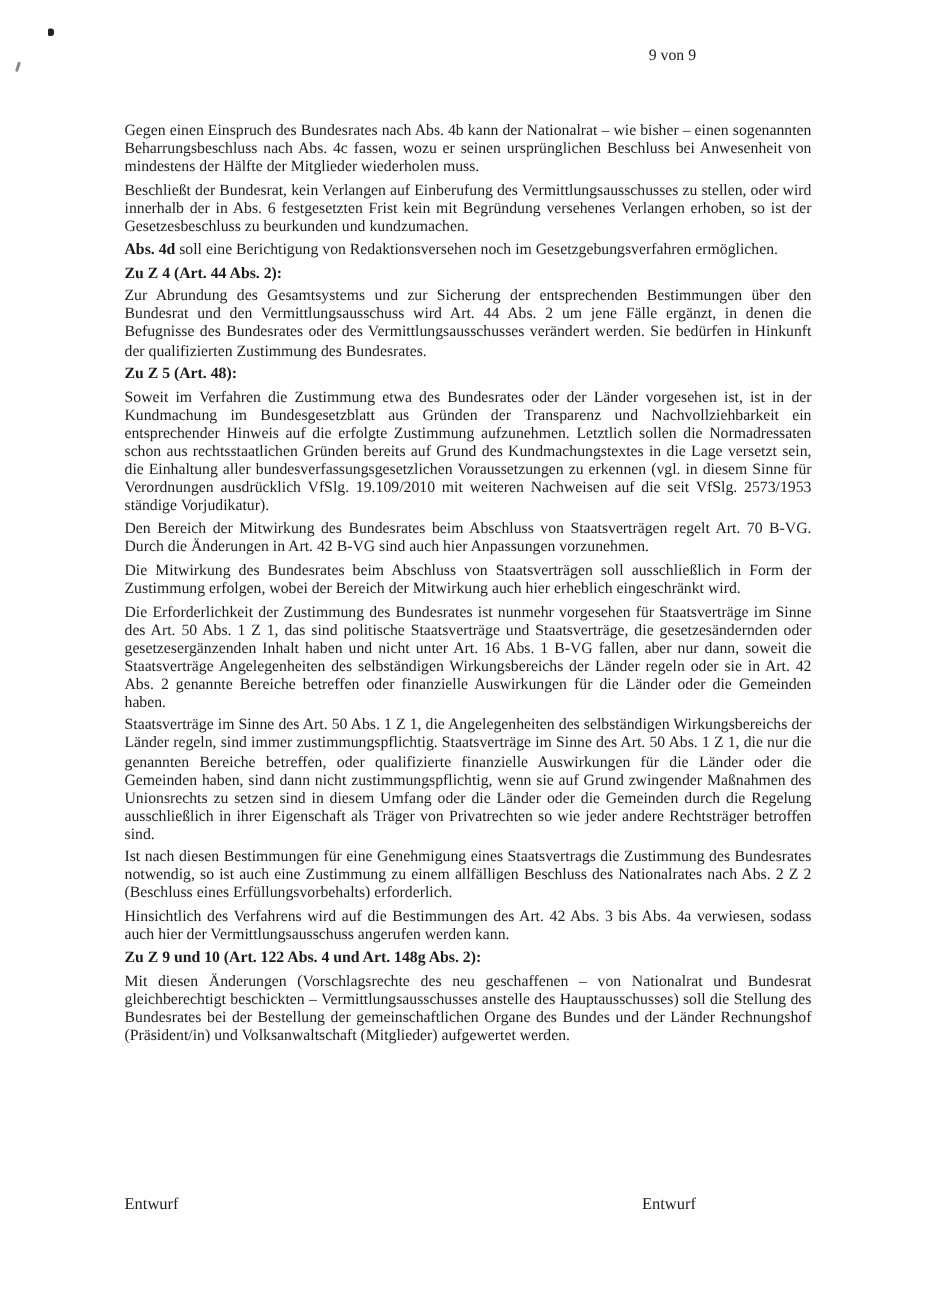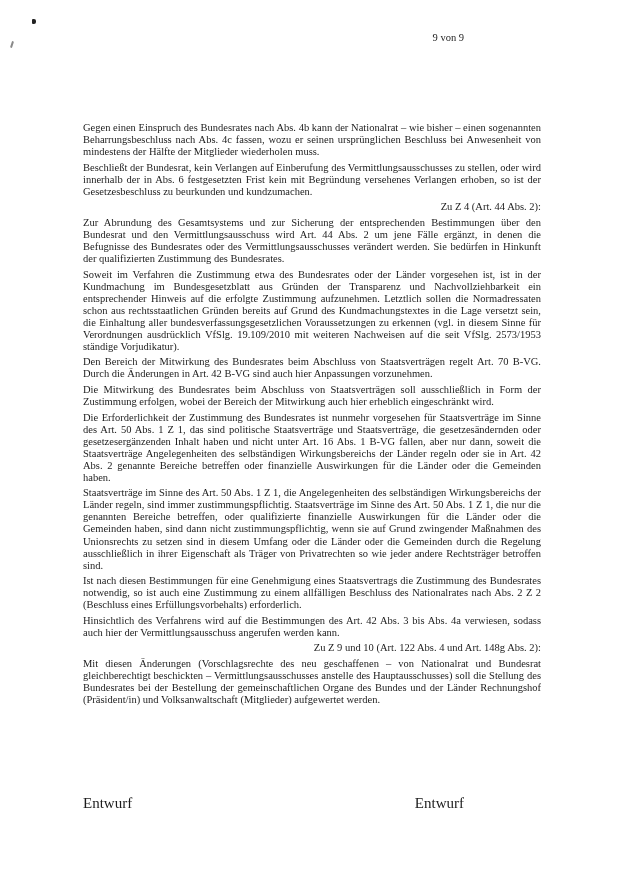--- a/index.html
+++ b/index.html
@@ -21,43 +21,42 @@
     top: 32px;
     right: 92px;
     font-size: 10.5px;
     line-height: 12px;
   }
   .doc-body {
     position: absolute;
     left: 83px;
     top: 82px;
     width: 458px;
-    margin-top: 40px;
   }
   .para {
     margin: 0 0 3.5px 0;
     font-size: 10.5px;
     line-height: 12.05px;
     text-align: justify;
     text-justify: inter-word;
   }
   .heading {
     margin: 2.5px 0 3.5px 0;
     font-size: 10.5px;
     line-height: 12.05px;
-    font-weight: normal;
-    text-align: right;
+    font-weight: bold;
+    text-align: left;
   }
   .para strong { font-weight: bold; }
   .footer {
     position: absolute;
     left: 83px;
     right: 92px;
     top: 797px;
-    font-size: 15px;
+    font-size: 11px;
     line-height: 12px;
     display: flex;
     justify-content: space-between;
     align-items: baseline;
   }
   .footer .center { text-align: center; flex: 1; }
   .footer .left  { text-align: left; min-width: 60px; }
   .footer .right { text-align: right; min-width: 60px; }
   .speck {
     position: absolute;
@@ -83,22 +82,24 @@
 
   <span class="speck speck-1"></span>
   <span class="speck speck-2"></span>
 
   <div class="page-number">9 von 9</div>
 
   <div class="doc-body">
 
   <p class="para">Gegen einen Einspruch des Bundesrates nach Abs. 4b kann der Nationalrat – wie bisher – einen sogenannten Beharrungsbeschluss nach Abs. 4c fassen, wozu er seinen ursprünglichen Beschluss bei Anwesenheit von mindestens der Hälfte der Mitglieder wiederholen muss.</p>
       <p class="para">Beschließt der Bundesrat, kein Verlangen auf Einberufung des Vermittlungsausschusses zu stellen, oder wird innerhalb der in Abs. 6 festgesetzten Frist kein mit Begründung versehenes Verlangen erhoben, so ist der Gesetzesbeschluss zu beurkunden und kundzumachen.</p>
+      <p class="para"><strong>Abs. 4d</strong> soll eine Berichtigung von Redaktionsversehen noch im Gesetzgebungsverfahren ermöglichen.</p>
       <p class="heading">Zu Z 4 (Art. 44 Abs. 2):</p>
       <p class="para">Zur Abrundung des Gesamtsystems und zur Sicherung der entsprechenden Bestimmungen über den Bundesrat und den Vermittlungsausschuss wird Art. 44 Abs. 2 um jene Fälle ergänzt, in denen die Befugnisse des Bundesrates oder des Vermittlungsausschusses verändert werden. Sie bedürfen in Hinkunft der qualifizierten Zustimmung des Bundesrates.</p>
+      <p class="heading">Zu Z 5 (Art. 48):</p>
       <p class="para">Soweit im Verfahren die Zustimmung etwa des Bundesrates oder der Länder vorgesehen ist, ist in der Kundmachung im Bundesgesetzblatt aus Gründen der Transparenz und Nachvollziehbarkeit ein entsprechender Hinweis auf die erfolgte Zustimmung aufzunehmen. Letztlich sollen die Normadressaten schon aus rechtsstaatlichen Gründen bereits auf Grund des Kundmachungstextes in die Lage versetzt sein, die Einhaltung aller bundesverfassungsgesetzlichen Voraussetzungen zu erkennen (vgl. in diesem Sinne für Verordnungen ausdrücklich VfSlg. 19.109/2010 mit weiteren Nachweisen auf die seit VfSlg. 2573/1953 ständige Vorjudikatur).</p>
       <p class="para">Den Bereich der Mitwirkung des Bundesrates beim Abschluss von Staatsverträgen regelt Art. 70 B-VG. Durch die Änderungen in Art. 42 B-VG sind auch hier Anpassungen vorzunehmen.</p>
       <p class="para">Die Mitwirkung des Bundesrates beim Abschluss von Staatsverträgen soll ausschließlich in Form der Zustimmung erfolgen, wobei der Bereich der Mitwirkung auch hier erheblich eingeschränkt wird.</p>
       <p class="para">Die Erforderlichkeit der Zustimmung des Bundesrates ist nunmehr vorgesehen für Staatsverträge im Sinne des Art. 50 Abs. 1 Z 1, das sind politische Staatsverträge und Staatsverträge, die gesetzesändernden oder gesetzesergänzenden Inhalt haben und nicht unter Art. 16 Abs. 1 B-VG fallen, aber nur dann, soweit die Staatsverträge Angelegenheiten des selbständigen Wirkungsbereichs der Länder regeln oder sie in Art. 42 Abs. 2 genannte Bereiche betreffen oder finanzielle Auswirkungen für die Länder oder die Gemeinden haben.</p>
       <p class="para">Staatsverträge im Sinne des Art. 50 Abs. 1 Z 1, die Angelegenheiten des selbständigen Wirkungsbereichs der Länder regeln, sind immer zustimmungspflichtig. Staatsverträge im Sinne des Art. 50 Abs. 1 Z 1, die nur die genannten Bereiche betreffen, oder qualifizierte finanzielle Auswirkungen für die Länder oder die Gemeinden haben, sind dann nicht zustimmungspflichtig, wenn sie auf Grund zwingender Maßnahmen des Unionsrechts zu setzen sind in diesem Umfang oder die Länder oder die Gemeinden durch die Regelung ausschließlich in ihrer Eigenschaft als Träger von Privatrechten so wie jeder andere Rechtsträger betroffen sind.</p>
       <p class="para">Ist nach diesen Bestimmungen für eine Genehmigung eines Staatsvertrags die Zustimmung des Bundesrates notwendig, so ist auch eine Zustimmung zu einem allfälligen Beschluss des Nationalrates nach Abs. 2 Z 2 (Beschluss eines Erfüllungsvorbehalts) erforderlich.</p>
       <p class="para">Hinsichtlich des Verfahrens wird auf die Bestimmungen des Art. 42 Abs. 3 bis Abs. 4a verwiesen, sodass auch hier der Vermittlungsausschuss angerufen werden kann.</p>
       <p class="heading">Zu Z 9 und 10 (Art. 122 Abs. 4 und Art. 148g Abs. 2):</p>
       <p class="para">Mit diesen Änderungen (Vorschlagsrechte des neu geschaffenen – von Nationalrat und Bundesrat gleichberechtigt beschickten – Vermittlungsausschusses anstelle des Hauptausschusses) soll die Stellung des Bundesrates bei der Bestellung der gemeinschaftlichen Organe des Bundes und der Länder Rechnungshof (Präsident/in) und Volksanwaltschaft (Mitglieder) aufgewertet werden.</p>
     </div>

